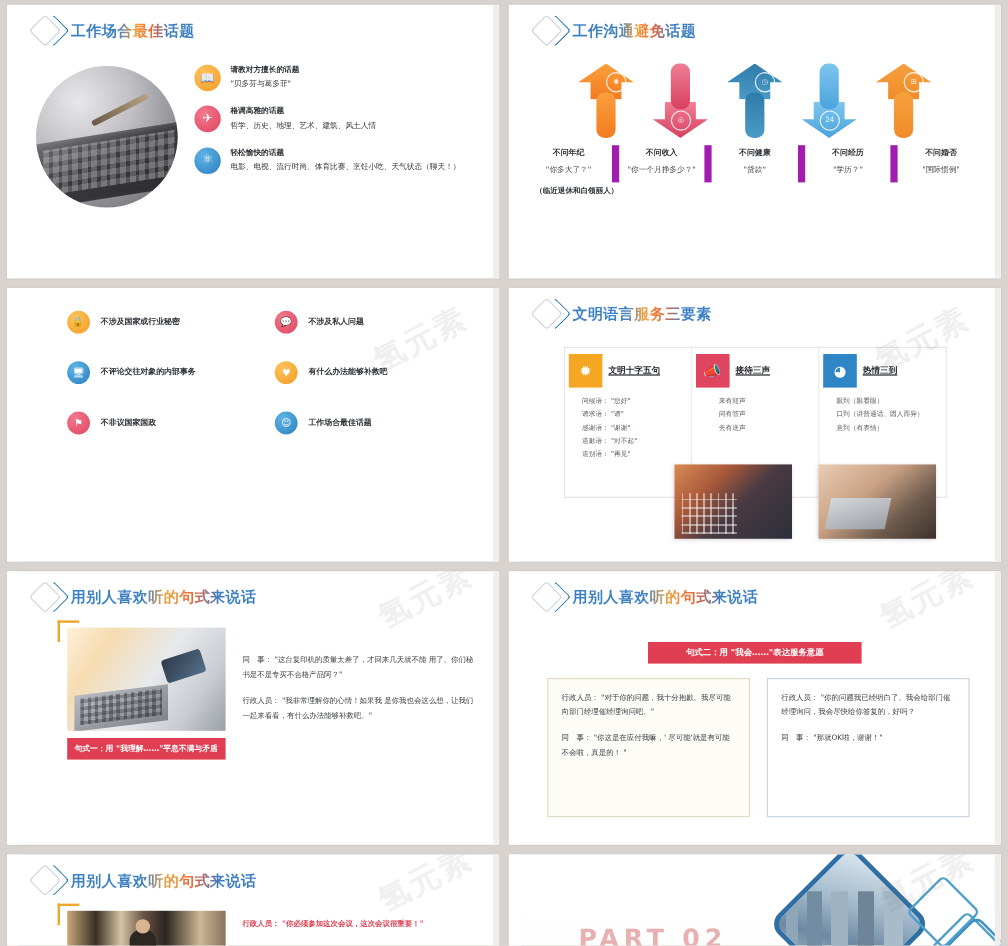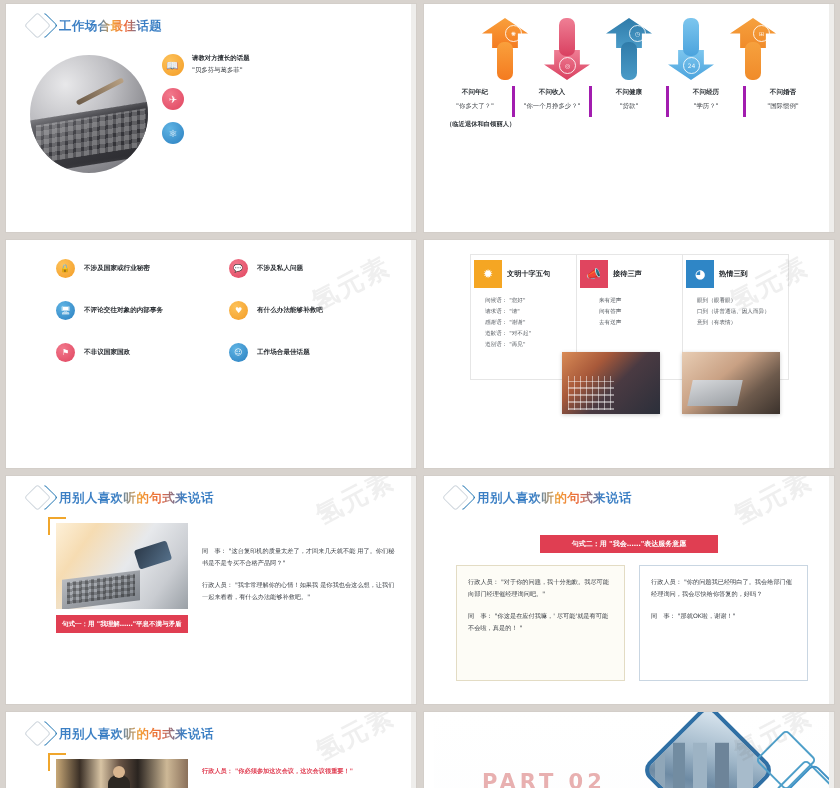--- a/index.html
+++ b/index.html
@@ -111,21 +111,21 @@
   .a-dblue .shaft,.a-dblue .head{background:linear-gradient(180deg,#2f7ba9,#4a9bc8);}
   .a-lblue .shaft,.a-lblue .head{background:linear-gradient(180deg,#7dc6ee,#4ba3dd);}
   .arrow .glyph{
     position:absolute;left:23px;top:7px;width:15px;height:15px;border-radius:50%;
     border:1.2px solid rgba(255,255,255,.85);color:rgba(255,255,255,.9);
     font-size:6px;display:flex;align-items:center;justify-content:center;
   }
   .arrow.down .glyph{top:auto;bottom:6px;left:15px;}
   .s2-labels{display:flex;justify-content:center;padding:6px 14px 0 14px;}
   .s2-col{
-    width:77px;text-align:center;border-right:3px solid #a21caf;padding:2px 1px 6px;
+    width:77px;text-align:center;border-right:6px solid #a21caf;padding:2px 1px 6px;
   }
   .s2-col:last-child{border-right:none;text-align:center;}
   .s2-col .t{font-size:6.6px;font-weight:bold;color:#2e3338;}
   .s2-col .q{font-size:6.4px;color:#44484d;margin-top:5px;white-space:nowrap;}
   .s2-note{font-size:6.3px;color:#2e3338;font-weight:bold;padding:3px 0 0 22px;}
 
   
   .s3-grid{
     display:grid;grid-template-columns:1fr 1fr;row-gap:22px;column-gap:6px;
     padding:18px 20px 0 50px;
@@ -142,21 +142,21 @@
   }
   .s4-card + .s4-card{border-left:none;}
   .s4-head{display:flex;align-items:center;gap:5px;padding:5px 4px 2px 3px;}
   .s4-badge{
     width:28px;height:28px;flex:none;display:flex;align-items:center;justify-content:center;
     color:#fff;font-size:12px;
   }
   .b-orange{background:#f5a623;}
   .b-red{background:#e0455f;}
   .b-blue{background:#2f86c6;}
-  .s4-title{font-size:7.2px;font-weight:bold;color:#24282d;}
+  .s4-title{font-size:7.2px;font-weight:bold;color:#24282d;text-decoration:underline;}
   .s4-lines{padding:5px 6px 0 14px;}
   .s4-lines div{font-size:5.6px;color:#5a5f65;line-height:1.95;white-space:nowrap;}
   .s4-lines.c{padding-left:22px;}
   .s4-photo{
     position:absolute;width:98px;height:62px;bottom:-34px;
     box-shadow:0 1px 4px rgba(0,0,0,.2);
   }
   .p-market{
     left:138px;
     background:linear-gradient(135deg,#d98b56 0%,#a8593a 30%,#4a3a42 55%,#2b2f3a 100%);
@@ -290,29 +290,44 @@
       <div class="s1-list">
         <div class="s1-item">
           <span class="cir orange">📖</span>
           <span class="s1-txt">
             <b>请教对方擅长的话题</b>
             <span>"贝多芬与葛多菲"</span>
           </span>
         </div>
         <div class="s1-item">
           <span class="cir red">✈</span>
+          <span class="s1-txt">
+            <b>格调高雅的话题</b>
+            <span>哲学、历史、地理、艺术、建筑、风土人情</span>
+          </span>
         </div>
         <div class="s1-item">
           <span class="cir blue">⚛</span>
-        </div>
-      </div>
-    </div>
-  </div>
-
-  <div class="slide">
+          <span class="s1-txt">
+            <b>轻松愉快的话题</b>
+            <span>电影、电视、流行时尚、体育比赛、烹饪小吃、天气状态（聊天！）</span>
+          </span>
+        </div>
+      </div>
+    </div>
+  </div>
+
+  <div class="slide">
+    <div class="title-row">
+      <span class="diamond">
+          <i class="d1"></i>
+          <i class="d2"></i>
+        </span>
+      <span class="slide-title">工作沟通避免话题</span>
+    </div>
     <div class="s2-arrows">
       <div class="arrow up a-orange">
           <i class="head"></i>
           <i class="shaft"></i>
           <span class="glyph">✺</span>
         </div>
       <div class="arrow down a-red">
           <i class="head"></i>
           <i class="shaft"></i>
           <span class="glyph">◎</span>
@@ -382,20 +397,27 @@
         </div>
       <div class="s3-item">
           <span class="cir sm blue">☺</span>
           <span class="lbl">工作场合最佳话题</span>
         </div>
     </div>
     <div class="wm">氢元素</div>
   </div>
 
   <div class="slide">
+    <div class="title-row">
+      <span class="diamond">
+          <i class="d1"></i>
+          <i class="d2"></i>
+        </span>
+      <span class="slide-title">文明语言服务三要素</span>
+    </div>
     <div class="s4-wrap">
       <div class="s4-card">
         <div class="s4-head">
           <span class="s4-badge b-orange">✹</span>
           <span class="s4-title">文明十字五句</span>
         </div>
         <div class="s4-lines">
           <div>问候语： "您好"</div>
           <div>请求语： "请"</div>
           <div>感谢语： "谢谢"</div>

